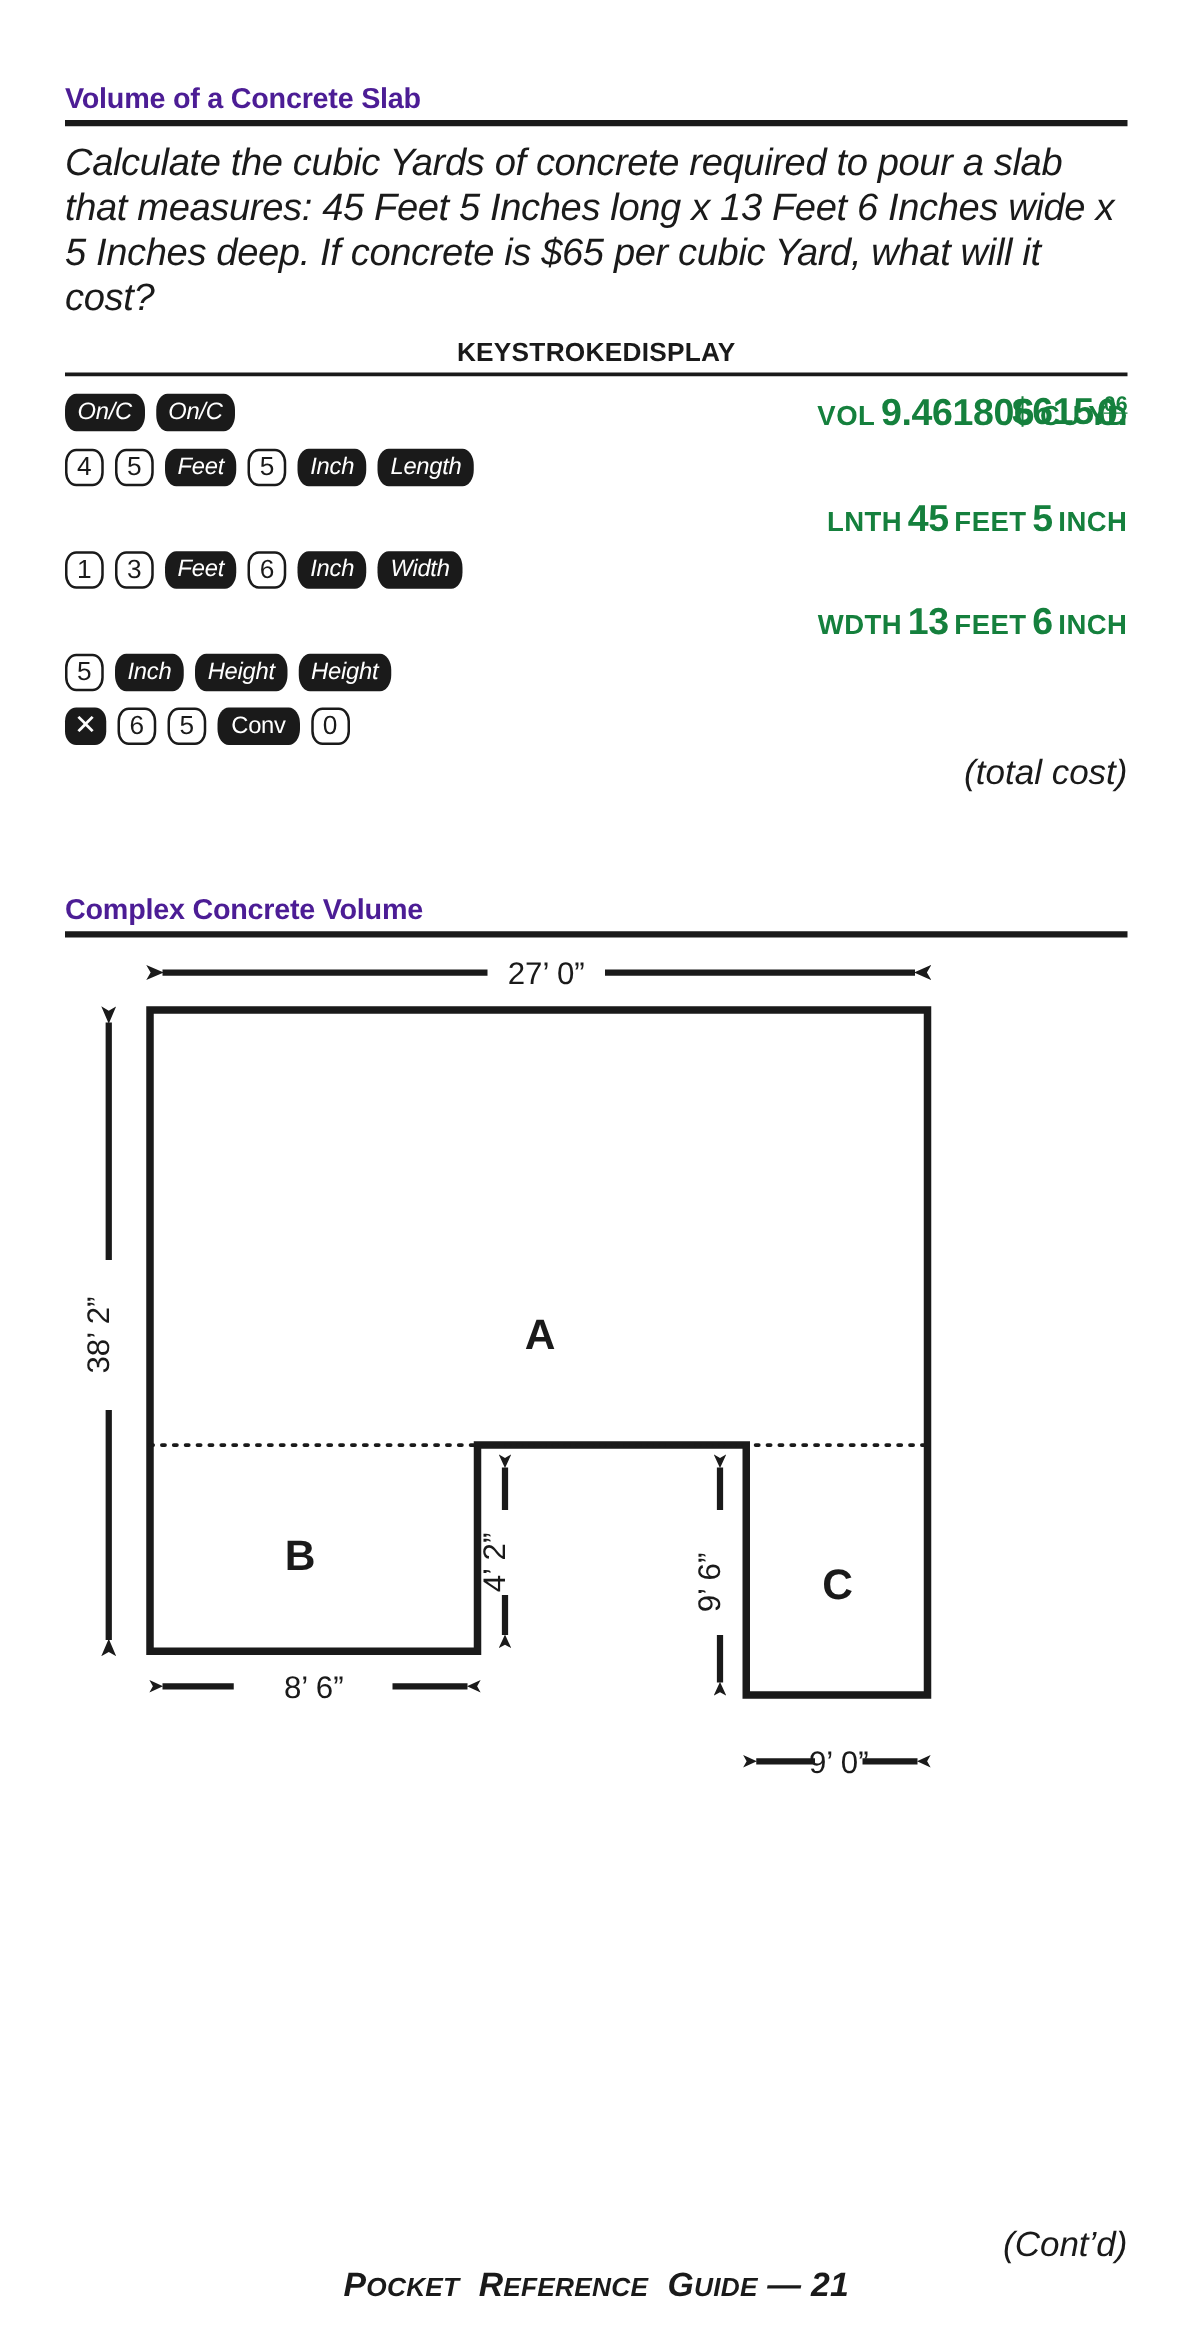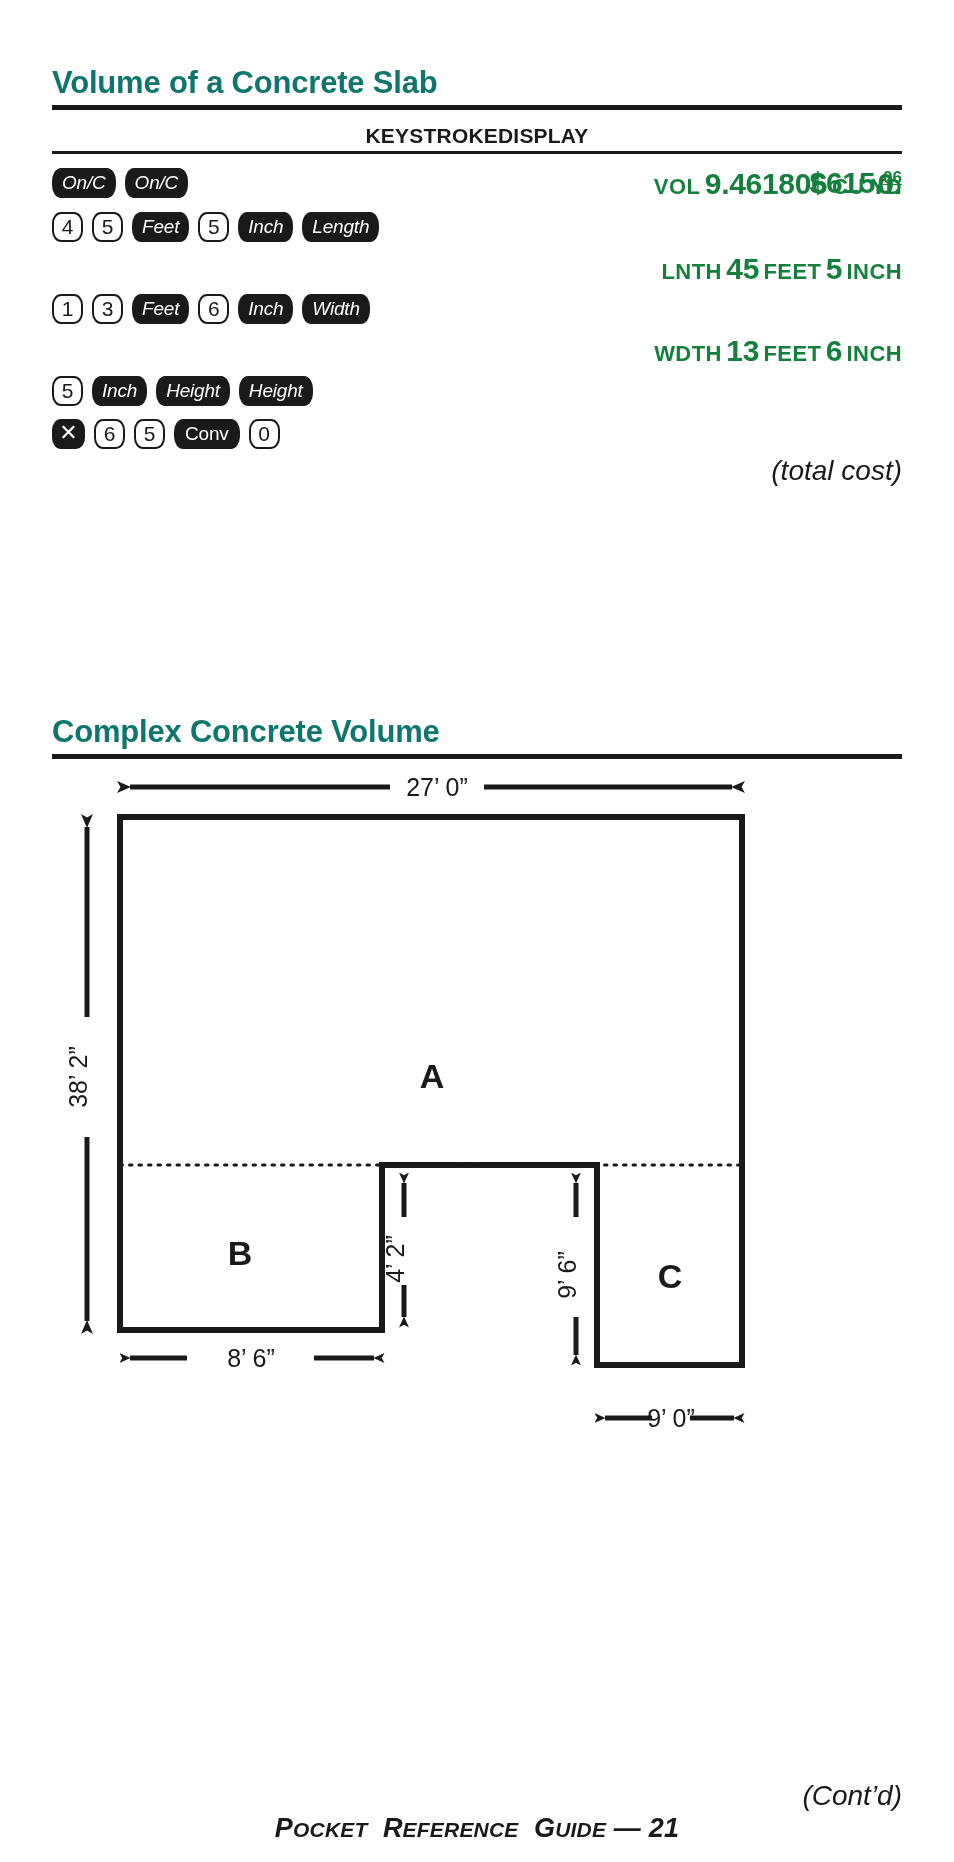--- a/index.html
+++ b/index.html
@@ -18,25 +18,25 @@
   .page {
     position: absolute;
     left: 52px;
     top: 0;
     width: 850px;
     height: 1862px;
   }
 
   
   .section-title {
-    font-size: 31px;
+    font-size: 23px;
     font-weight: bold;
     letter-spacing: -0.2px;
     line-height: 1.1;
-    color: #0f766e;
+    color: #4c1d95;
   }
   .rule-thick {
     border-bottom: 5px solid #1a1a1a;
     margin-top: 5px;
   }
   .rule-thin {
     border-bottom: 3px solid #1a1a1a;
     margin-top: 3px;
   }
 
@@ -163,20 +163,21 @@
   .footer .sc { font-size: 21px; }
 </style>
 </head>
 <body>
 
 <div class="page">
 
   <div style="position:absolute; left:0; top:66px; width:850px;">
     <div class="section-title">Volume of a Concrete Slab</div>
     <div class="rule-thick"></div>
+    <div class="intro">Calculate the cubic Yards of concrete required to pour a slab that measures: 45 Feet 5 Inches long x 13 Feet 6 Inches wide x 5 Inches deep. If concrete is $65 per cubic Yard, what will it cost?</div>
 
     <div class="tbl-head">
       <span>KEYSTROKE</span>
       <span>DISPLAY</span>
     </div>
     <div class="rule-thin"></div>
 
     <div class="ks-area">
 
       <div class="ks-row" style="margin-bottom:10px;">

